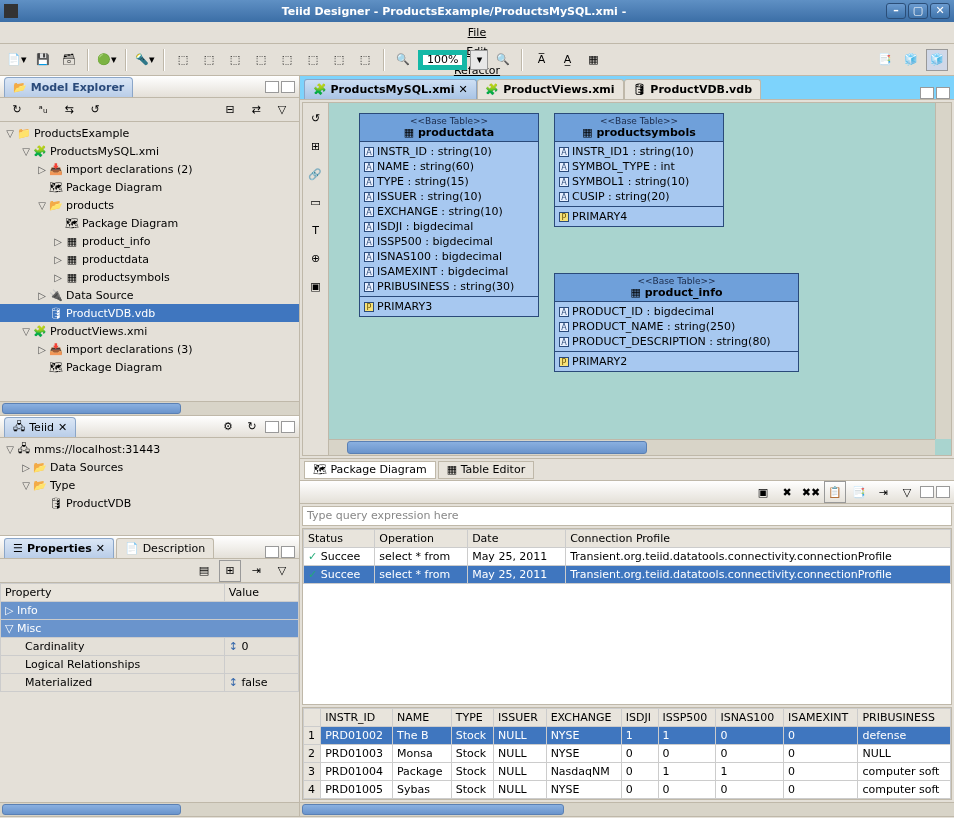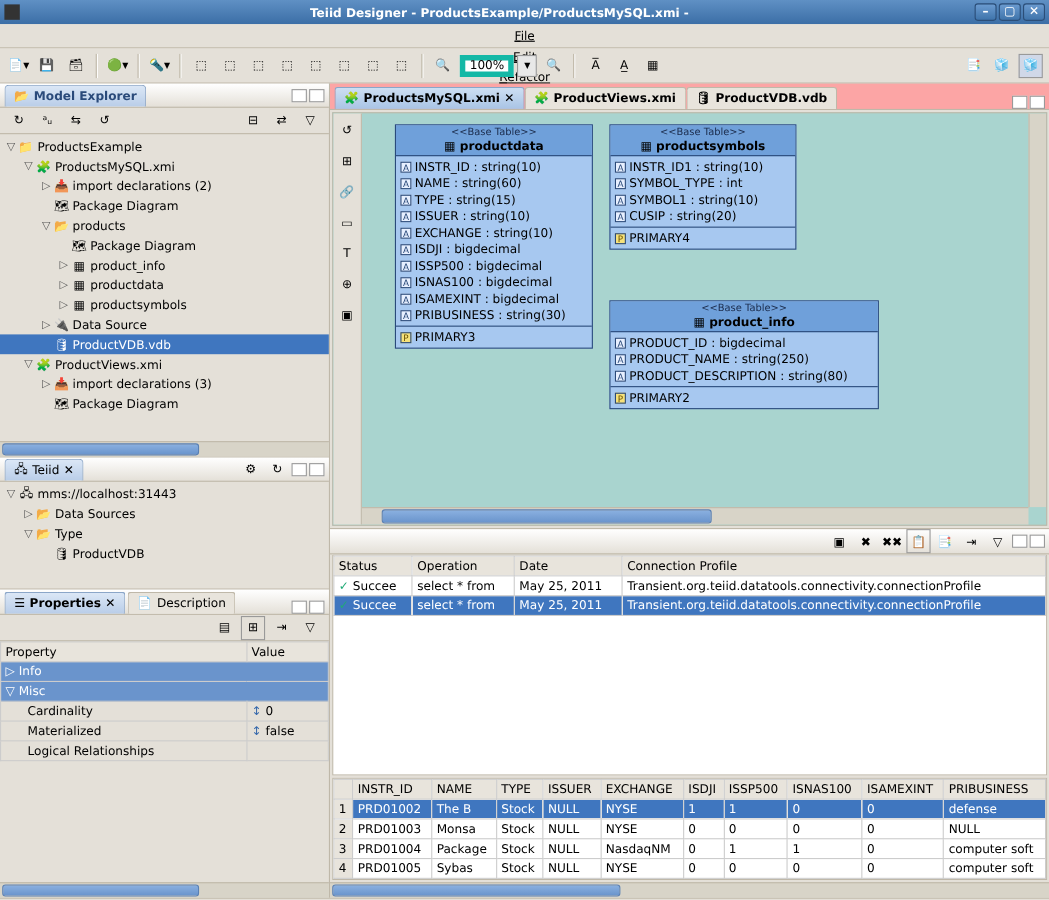--- a/index.html
+++ b/index.html
@@ -26,21 +26,21 @@
 .view-hdr .title.active { font-weight: bold; color: #2a4a7a; }
 .view-hdr .rt { margin-left: auto; display: flex; gap: 2px; align-items: center; }
 .view-tbar { height: 24px; display: flex; align-items: center; gap: 4px; padding: 0 6px; border-bottom: 1px solid #bfb8a9; }
 .tree { padding: 2px 0; overflow: auto; }
 .tree-row { display: flex; align-items: center; height: 18px; padding-left: 4px; white-space: nowrap; }
 .tree-row .tw { width: 12px; text-align: center; font-size: 10px; color: #555; }
 .tree-row .ic { width: 16px; height: 14px; display: inline-flex; align-items: center; justify-content: center; margin-right: 2px; }
 .tree-row.sel { background: #3f76bf; color: #fff; }
 .pane-title-tab { display: inline-flex; align-items: center; height: 20px; padding: 0 8px; background: linear-gradient(#dbe7f6,#b9cde8); border: 1px solid #8ba6c8; border-bottom: none; border-radius: 4px 4px 0 0; gap: 4px; }
 .pane-min { width: 14px; height: 12px; border: 1px solid #999; background: #fff; }
-.editor-tabs { height: 24px; background: #fca5a5; display: flex; align-items: flex-end; padding: 2px 4px 0 4px; gap: 2px; border-bottom: 1px solid #bfb8a9; }
+.editor-tabs { height: 24px; background: #7dd3fc; display: flex; align-items: flex-end; padding: 2px 4px 0 4px; gap: 2px; border-bottom: 1px solid #bfb8a9; }
 .editor-tab { display: inline-flex; align-items: center; height: 20px; padding: 0 8px; background: #e8e4dc; border: 1px solid #bfb8a9; border-bottom: none; gap: 4px; border-radius: 3px 3px 0 0; font-weight: bold; }
 .editor-tab.active { background: linear-gradient(#cddff3,#a9c4e5); border-color: #8ba6c8; font-weight: bold; }
 .diagram-area { flex: 1; display: flex; border: 1px solid #bfb8a9; margin: 2px; background: #a9d4cf; position: relative; overflow: hidden; }
 .diag-left { width: 26px; background: #e4e0d8; border-right: 1px solid #bfb8a9; display: flex; flex-direction: column; align-items: center; padding-top: 4px; gap: 6px; }
 .diag-main { flex: 1; position: relative; overflow: auto; }
 .ent { position: absolute; background: #a7c8f0; border: 1px solid #2a4a7a; }
 .ent-hdr { background: #6fa0da; border-bottom: 1px solid #2a4a7a; text-align: center; padding: 2px 4px; }
 .ent-hdr .st { font-size: 9px; color: #1a2a4a; }
 .ent-hdr .nm { font-weight: bold; }
 .ent-body { padding: 2px 4px; border-bottom: 1px solid #2a4a7a; }
@@ -303,26 +303,26 @@
                 <td colspan="2">▷ Info</td>
               </tr>
               <tr class="grp">
                 <td colspan="2">▽ Misc</td>
               </tr>
               <tr>
                 <td style="padding-left:24px">Cardinality</td>
                 <td><span style="color:#36a">↕</span> 0</td>
               </tr>
               <tr>
+                <td style="padding-left:24px">Logical Relationships</td>
+                <td></td>
+              </tr>
+              <tr>
                 <td style="padding-left:24px">Materialized</td>
                 <td><span style="color:#36a">↕</span> false</td>
-              </tr>
-              <tr>
-                <td style="padding-left:24px">Logical Relationships</td>
-                <td></td>
               </tr>
             </tbody>
         </table>
       </div>
       <div class="hscroll">
           <div class="thumb"></div>
         </div>
     </div>
   </div>
 
@@ -456,35 +456,40 @@
                   <span>PRIMARY2</span>
                 </div>
               </div>
           </div>
         </div>
         <div class="diag-sb-v"></div>
         <div class="diag-sb-h">
             <div class="thumb"></div>
           </div>
       </div>
+      <div class="bottom-tabs" id="btabs">
+          <span class="btab active">🗺 Package Diagram</span>
+          <span class="btab">▦ Table Editor</span>
+        </div>
     </div>
 
     <div style="flex:1;display:flex;flex-direction:column;">
       <div class="problems-hdr">
         <span style="flex:1"></span>
         <span class="tb-btn">▣</span>
         <span class="tb-btn">✖</span>
         <span class="tb-btn">✖✖</span>
         <span class="tb-btn" style="border:1px solid #999">📋</span>
         <span class="tb-btn">📑</span>
         <span class="tb-btn">⇥</span>
         <span class="tb-btn">▽</span>
         <span class="pane-min"></span>
         <span class="pane-min"></span>
       </div>
+      <div class="qinput">Type query expression here</div>
       <div style="flex:1;overflow:auto;border:1px solid #bfb8a9;margin:0 2px;background:#fff">
         <table class="table">
           <tbody>
               <tr id="hhdr">
                 <th>Status</th>
                 <th>Operation</th>
                 <th>Date</th>
                 <th>Connection Profile</th>
               </tr>
           </tbody>

